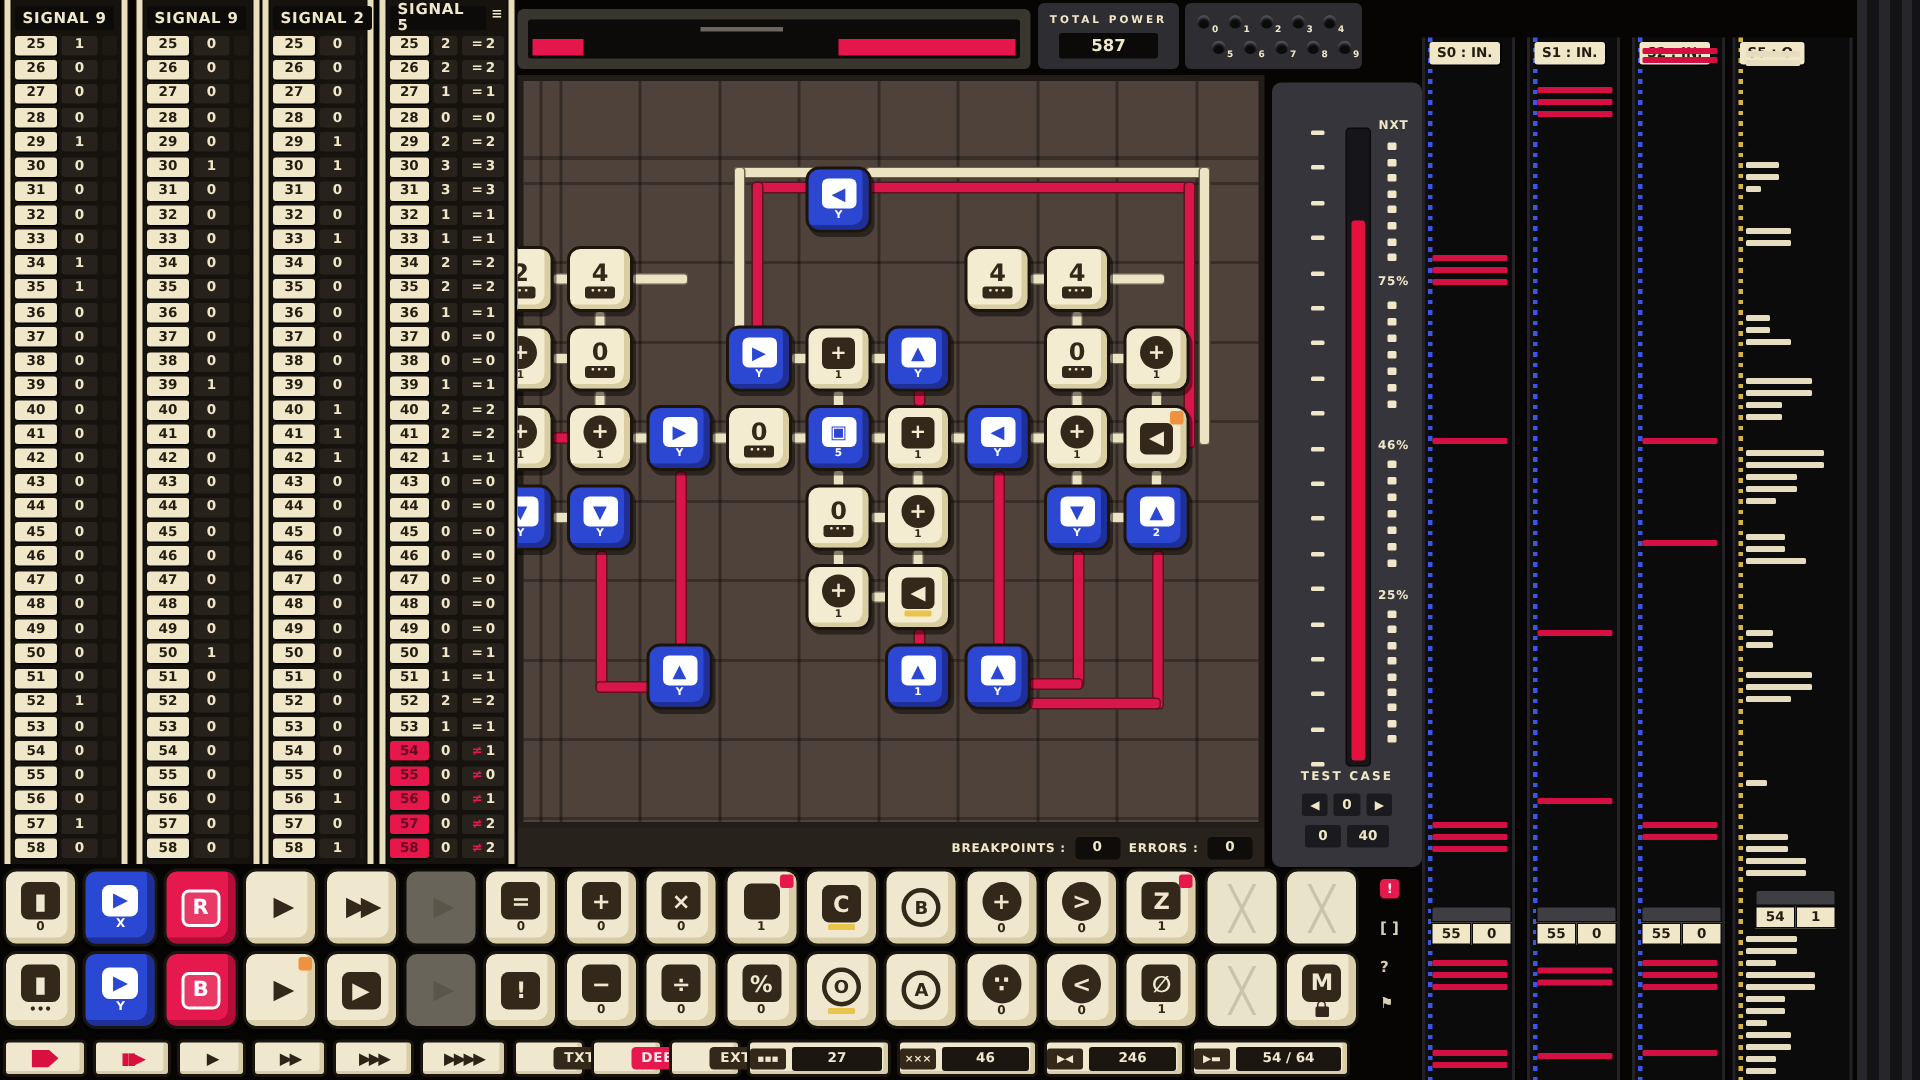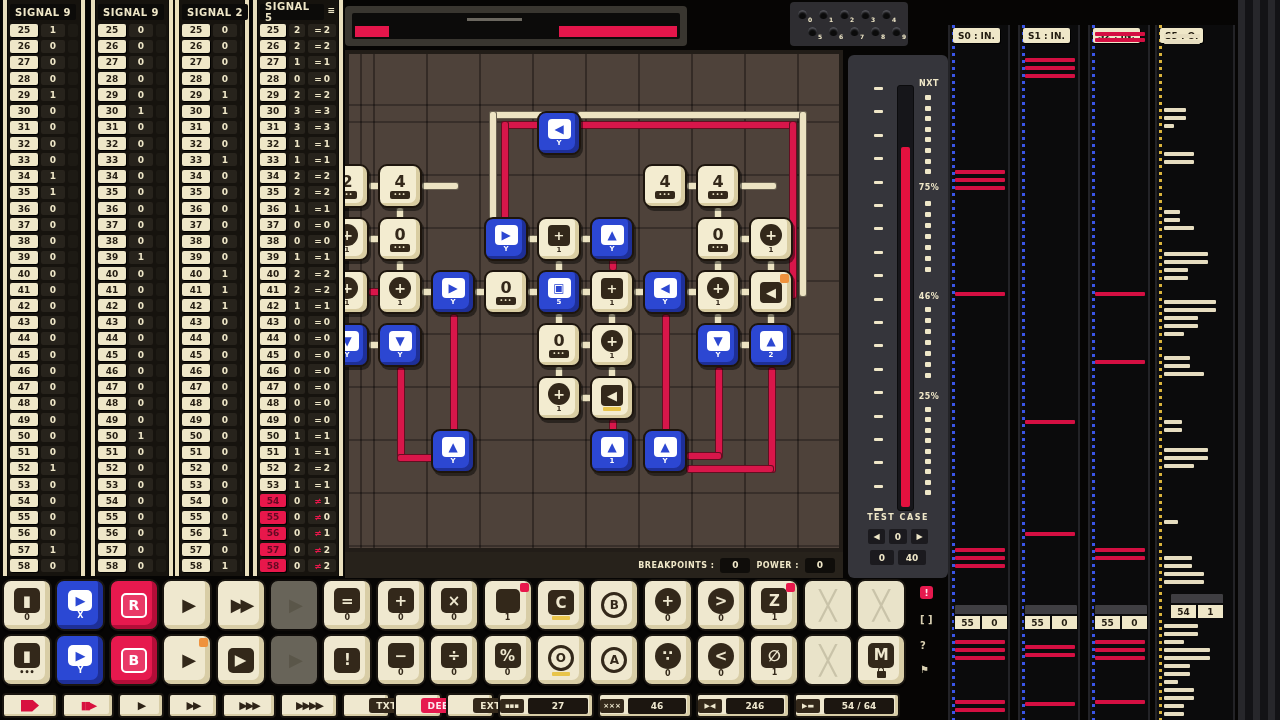--- a/index.html
+++ b/index.html
@@ -973,20 +973,24 @@
     </div>
 
   <div class="abs scrub">
     <div class="scrub-inner">
       <div class="scrub-gray"></div>
       <div class="scrub-red" style="left:3px;width:34px;"></div>
       <div class="scrub-red" style="left:207px;width:118px;"></div>
     </div>
   </div>
 
+  <div class="abs panelbox" style="left:692px;top:2px;width:94px;height:44px;">
+    <div class="power-label">TOTAL POWER</div>
+    <div class="power-value">587</div>
+  </div>
 
   <div class="abs panelbox" id="patch-panel" style="left:790px;top:2px;width:118px;height:44px;">
       <div class="patch-dot" style="left: 8px; top: 8px;"></div>
       <div class="patch-num" style="left: 18px; top: 14px;">0</div>
       <div class="patch-dot" style="left: 29px; top: 8px;"></div>
       <div class="patch-num" style="left: 39px; top: 14px;">1</div>
       <div class="patch-dot" style="left: 50px; top: 8px;"></div>
       <div class="patch-num" style="left: 60px; top: 14px;">2</div>
       <div class="patch-dot" style="left: 71px; top: 8px;"></div>
       <div class="patch-num" style="left: 81px; top: 14px;">3</div>
@@ -1186,21 +1190,21 @@
         <div class="module blue" style="left: 298px; top: 379px;">
           <div class="mbox">▲</div>
           <div class="msub-w">Y</div>
         </div>
       </div>
   </div>
 
   <div class="abs statusbar">
     <span class="status-label">BREAKPOINTS :</span>
     <span class="status-box">0</span>
-    <span class="status-label">POWER :</span>
+    <span class="status-label">ERRORS :</span>
     <span class="status-box">0</span>
   </div>
 
   <div class="abs meter" id="meter-panel">
     <div class="mtrack"></div>
     <div class="mfill"></div>
     <div class="mlabel" style="top:24px;">NXT</div>
     <div class="mlabel" style="top:128px;">75%</div>
     <div class="mlabel" style="top:237px;">46%</div>
     <div class="mlabel" style="top:337px;">25%</div>

